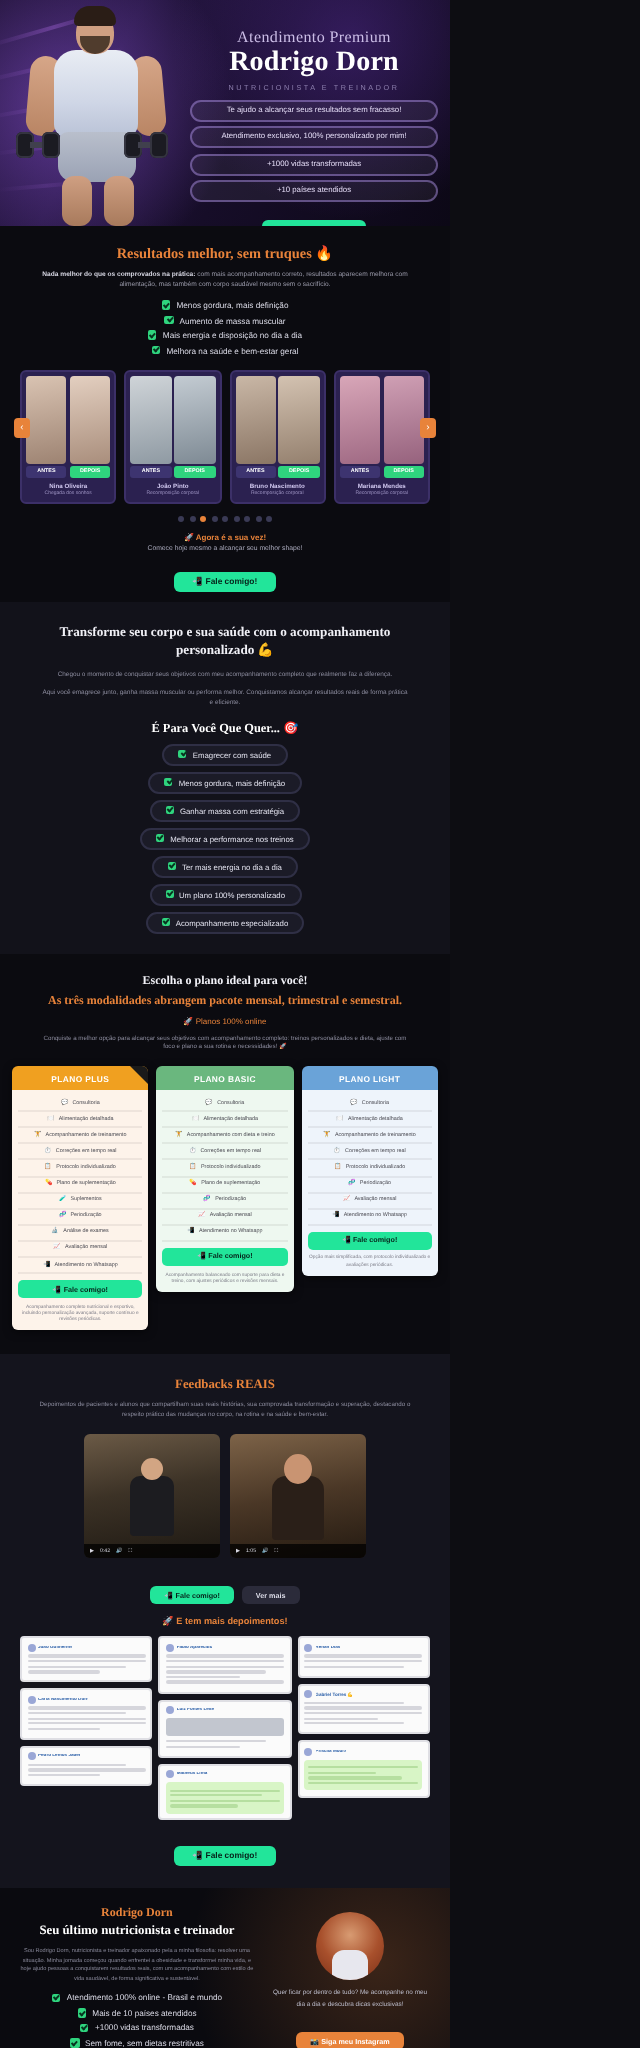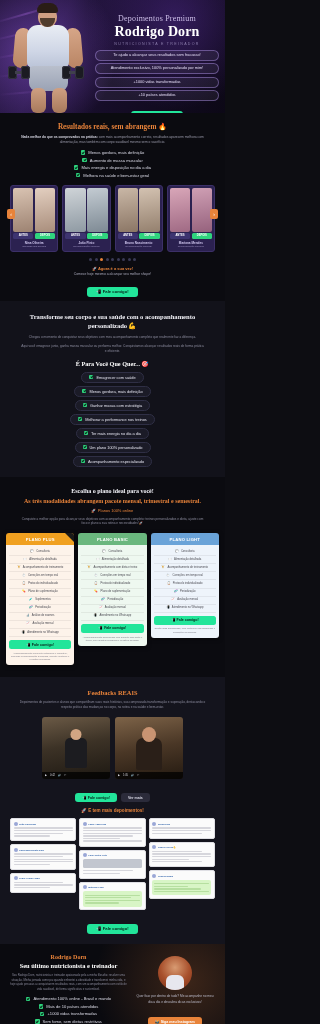--- a/index.html
+++ b/index.html
@@ -301,33 +301,33 @@
           <b></b>
         </div>
       <div class="dumb r">
           <b></b>
           <s></s>
           <b></b>
         </div>
     </div>
 
     <div class="hero-copy">
-      <div class="hero-sub">Depoimentos Premium</div>
+      <div class="hero-sub">Atendimento Premium</div>
       <div class="hero-title">Rodrigo Dorn</div>
       <div class="hero-role">NUTRICIONISTA E TREINADOR</div>
       <div class="hero-pill">Te ajudo a alcançar seus resultados sem fracasso!</div>
       <div class="hero-pill">Atendimento exclusivo, 100% personalizado por mim!</div>
       <div class="hero-pill">+1000 vidas transformadas</div>
       <div class="hero-pill">+10 países atendidos</div>
       <button class="hero-cta">📲 Fale comigo!</button>
     </div>
   </section>
 
   <section class="results">
-    <div class="sec-title">Resultados reais, sem abrangem 🔥</div>
+    <div class="sec-title">Resultados melhor, sem truques 🔥</div>
     <p class="res-lead">
       <b>Nada melhor do que os comprovados na prática:</b>
       <span>com mais acompanhamento correto, resultados aparecem melhora com alimentação, mas também com corpo saudável mesmo sem o sacrifício.</span>
     </p>
 
     <div class="checklist">
       <div class="chk">
           <i></i>
           <span>Menos gordura, mais definição</span>
         </div>

